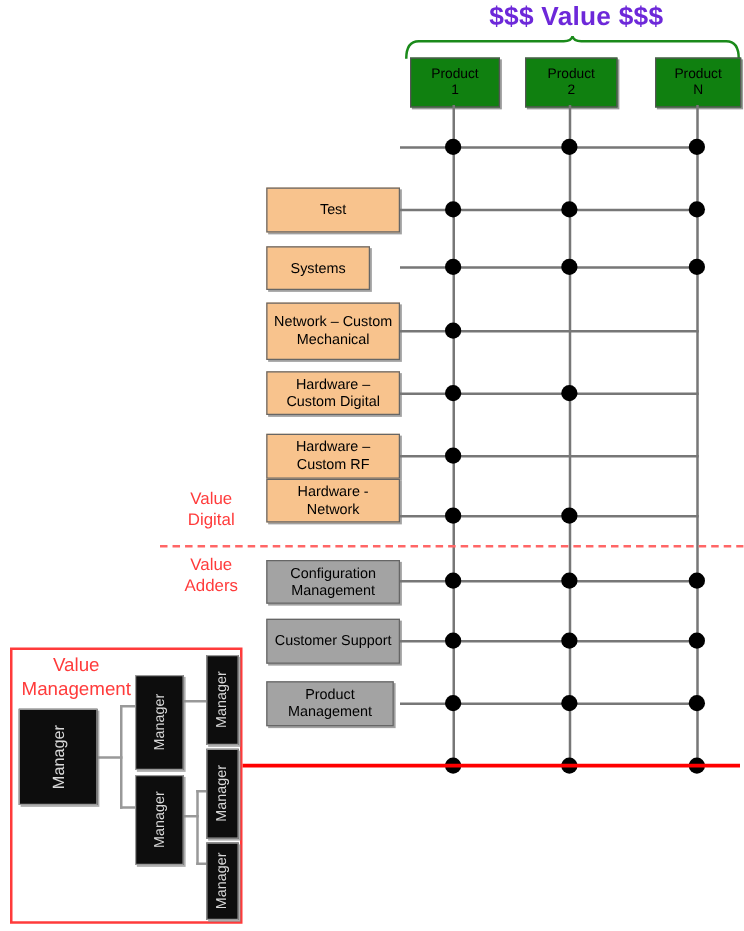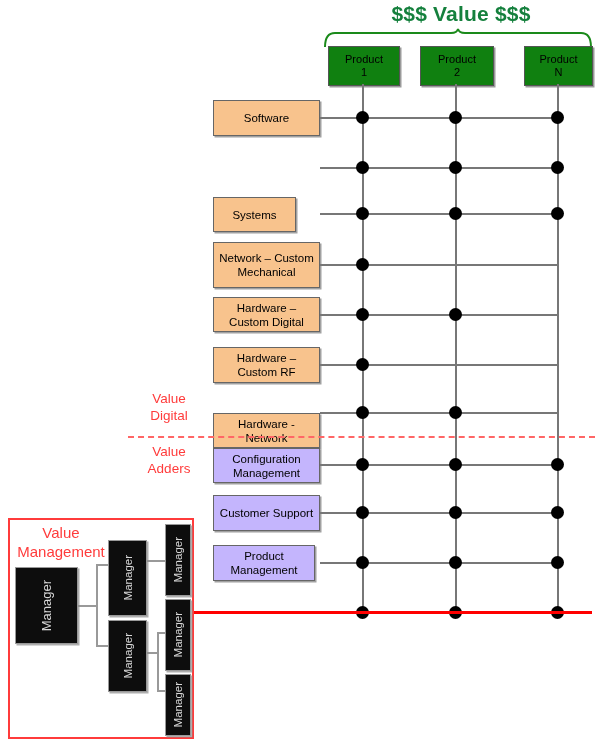--- a/index.html
+++ b/index.html
@@ -18,21 +18,21 @@
     overflow: hidden;
   }
   .abs { position: absolute; }
 
   
   .title {
     left: 330px;
     top: 2px;
     width: 262px;
     text-align: center;
-    color: #15803d;
+    color: #6d28d9;
     font-size: 21px;
     font-weight: bold;
     letter-spacing: 0.2px;
   }
 
   
   .product-box {
     background: #108010;
     border: 1px solid #555;
     box-shadow: 1.5px 1.5px 0 rgba(120,120,120,0.75);
@@ -54,21 +54,21 @@
     font-size: 11.5px;
     line-height: 14px;
     text-align: center;
     display: flex;
     align-items: center;
     justify-content: center;
     padding: 0 2px;
     box-sizing: border-box;
   }
   .fn-creator { background: #f8c38d; }
-  .fn-adder   { background: #c4b5fd; }
+  .fn-adder   { background: #a3a3a3; }
 
   
   .vline { width: 2px; background: #777777; }
   .hline { height: 2px; background: #777777; }
   .dot {
     width: 13px; height: 13px;
     border-radius: 50%;
     background: #000000;
   }
 
@@ -137,26 +137,26 @@
   </div>
   <div class="abs product-box" style="left:524px; top:46px; width:67px; height:38px;">
     <div>Product</div>
     <div>N</div>
   </div>
 
   <div class="abs vline" style="left:362px; top:84px; height:533px;"></div>
   <div class="abs vline" style="left:455px; top:84px; height:533px;"></div>
   <div class="abs vline" style="left:557px; top:84px; height:533px;"></div>
 
-  <div class="abs fn-box fn-creator" style="left:213px; top:100px; width:107px; height:36px;">Software</div>
+  <div class="abs fn-box fn-creator" style="left:213px; top:150px; width:107px; height:36px;">Test</div>
   <div class="abs fn-box fn-creator" style="left:213px; top:197px; width:83px; height:35px;">Systems</div>
   <div class="abs fn-box fn-creator" style="left:213px; top:242px; width:107px; height:46px;">Network – Custom Mechanical</div>
   <div class="abs fn-box fn-creator" style="left:213px; top:297px; width:107px; height:35px;">Hardware – Custom Digital</div>
   <div class="abs fn-box fn-creator" style="left:213px; top:347px; width:107px; height:36px;">Hardware – Custom RF</div>
-  <div class="abs fn-box fn-creator" style="left:213px; top:413px; width:107px; height:35px;">Hardware - Network</div>
+  <div class="abs fn-box fn-creator" style="left:213px; top:383px; width:107px; height:35px;">Hardware - Network</div>
   <div class="abs fn-box fn-adder" style="left:213px; top:448px; width:107px; height:35px;">Configuration Management</div>
   <div class="abs fn-box fn-adder" style="left:213px; top:495px; width:107px; height:36px;">Customer Support</div>
   <div class="abs fn-box fn-adder" style="left:213px; top:545px; width:102px; height:36px;">Product Management</div>
 
   <div class="abs hline" style="left:320px; top:117px; width:239px;"></div>
   <div class="abs hline" style="left:320px; top:167px; width:239px;"></div>
   <div class="abs hline" style="left:320px; top:213px; width:239px;"></div>
   <div class="abs hline" style="left:320px; top:264px; width:239px;"></div>
   <div class="abs hline" style="left:320px; top:314px; width:239px;"></div>
   <div class="abs hline" style="left:320px; top:364px; width:239px;"></div>

